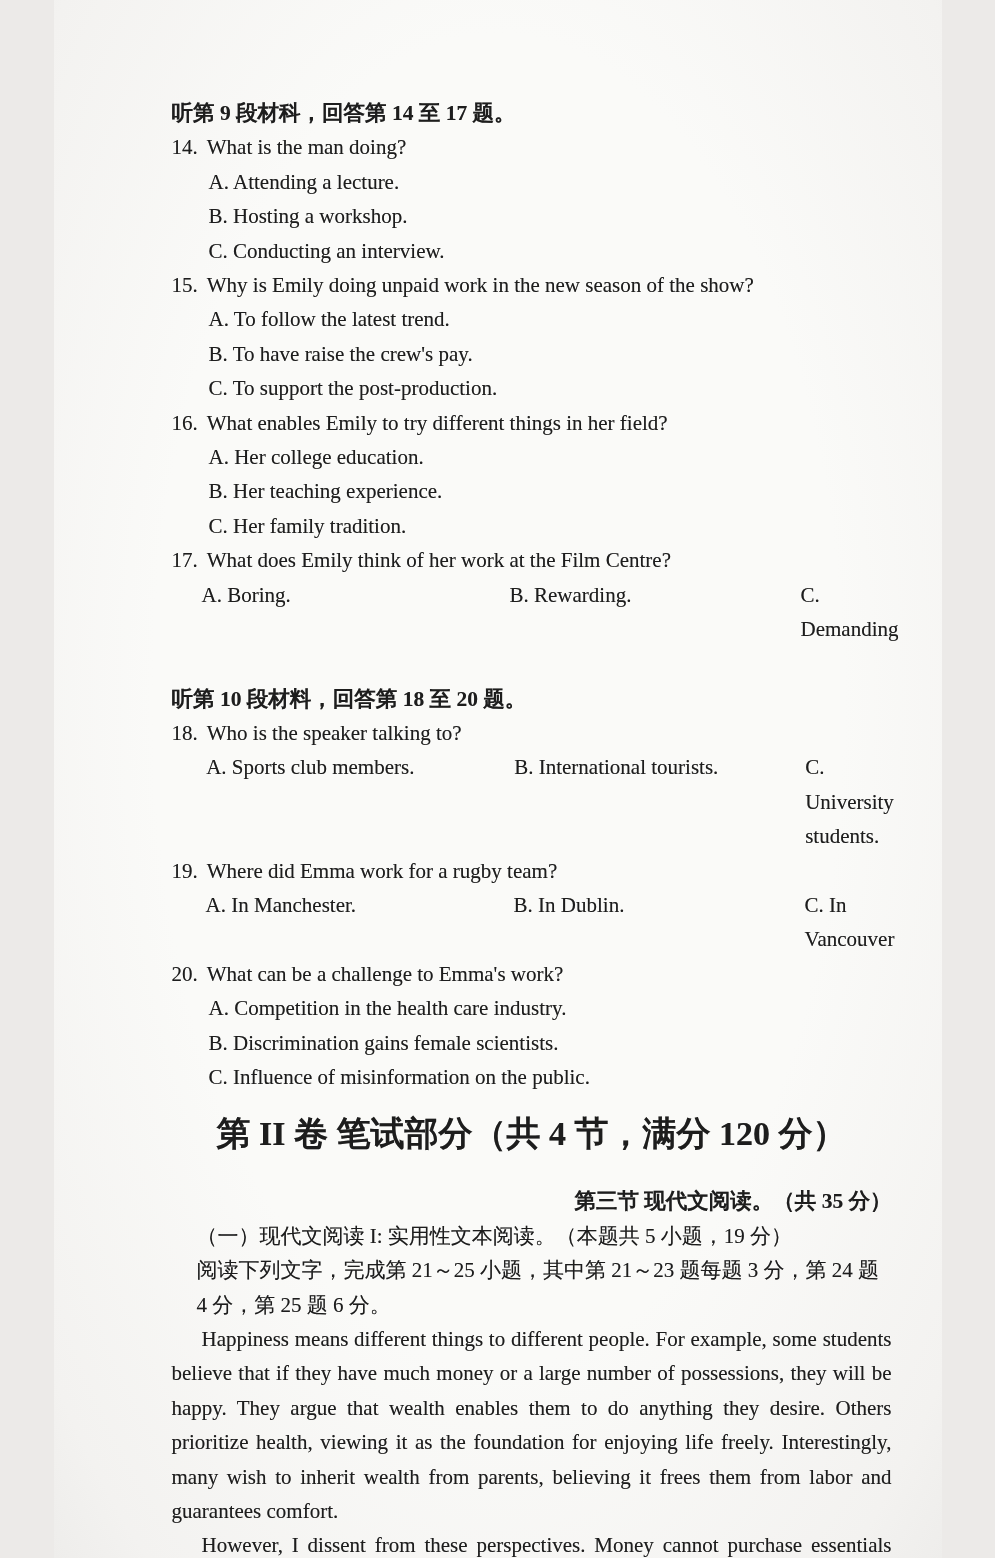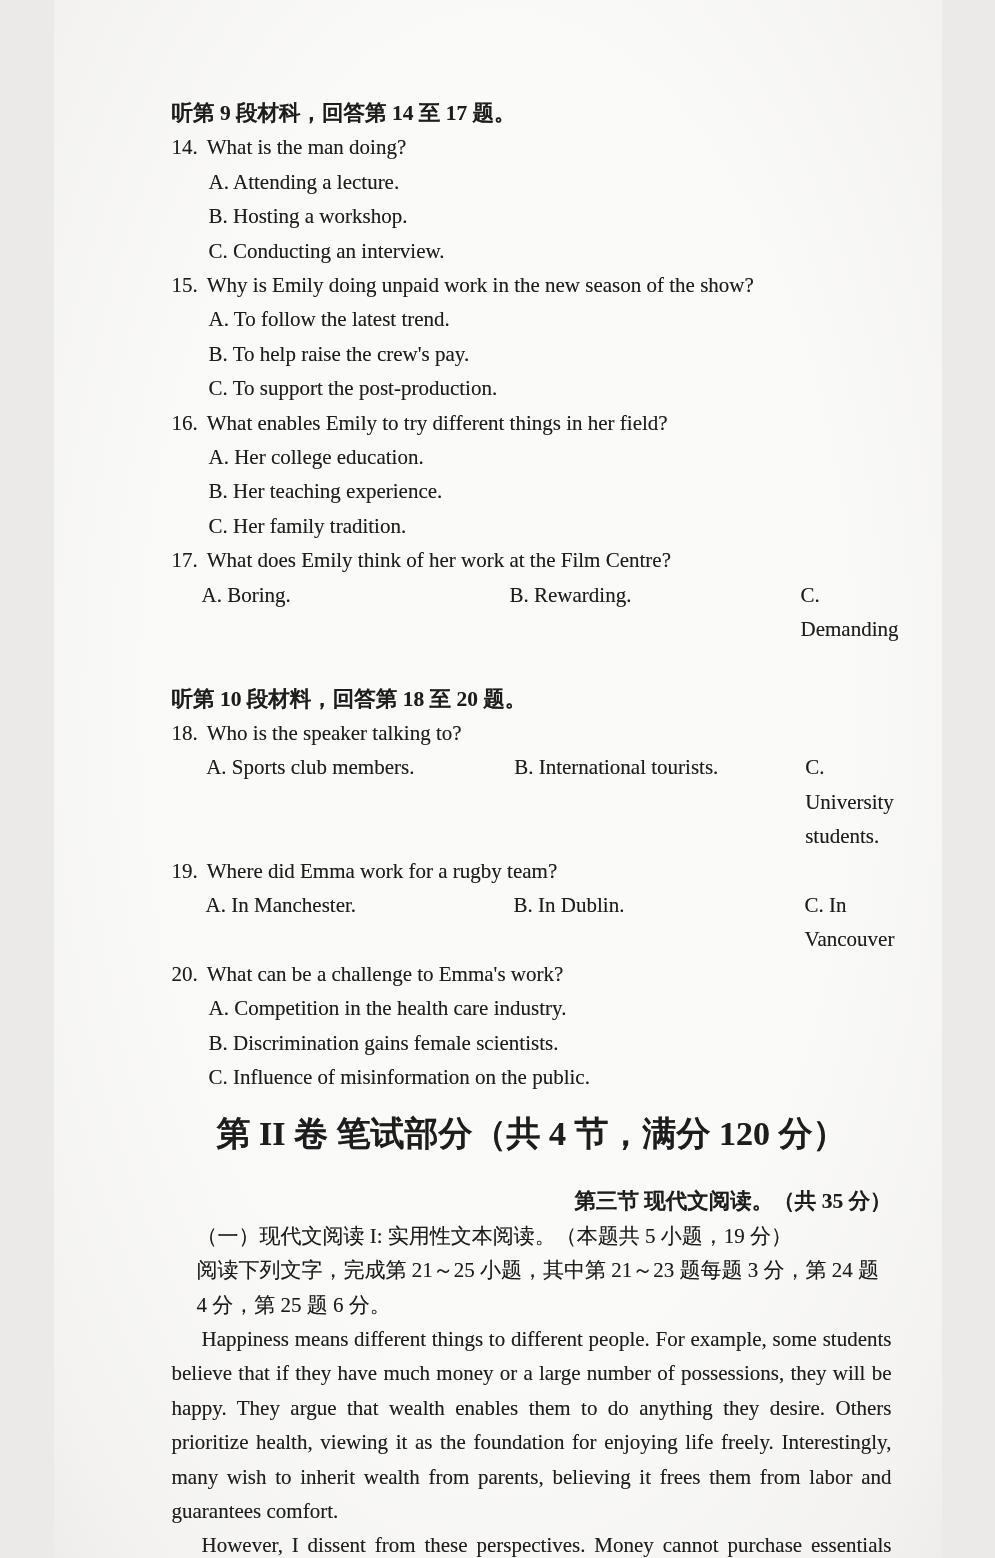--- a/index.html
+++ b/index.html
@@ -74,21 +74,21 @@
   <div>
     <p class="stem"><span class="qnum">14.</span><span>What is the man doing?</span></p>
     <p class="opt">A. Attending a lecture.</p>
     <p class="opt">B. Hosting a workshop.</p>
     <p class="opt">C. Conducting an interview.</p>
   </div>
 
   <div>
     <p class="stem"><span class="qnum">15.</span><span>Why is Emily doing unpaid work in the new season of the show?</span></p>
     <p class="opt">A. To follow the latest trend.</p>
-    <p class="opt">B. To help raise the crew's pay.</p>
+    <p class="opt">B. To have raise the crew's pay.</p>
     <p class="opt">C. To support the post-production.</p>
   </div>
 
   <div>
     <p class="stem"><span class="qnum">16.</span><span>What enables Emily to try different things in her field?</span></p>
     <p class="opt">A. Her college education.</p>
     <p class="opt">B. Her teaching experience.</p>
     <p class="opt">C. Her family tradition.</p>
   </div>
 

